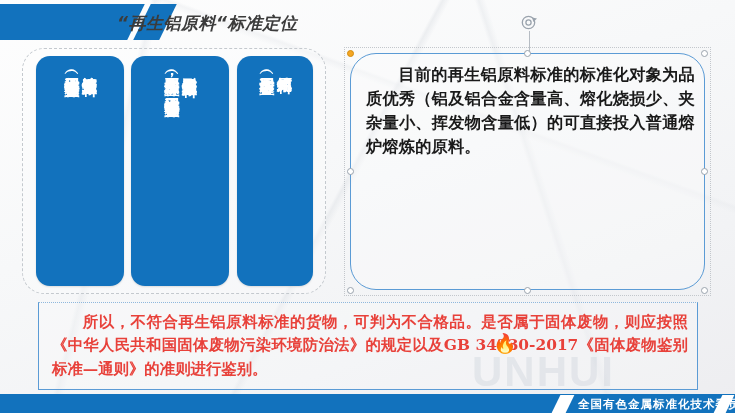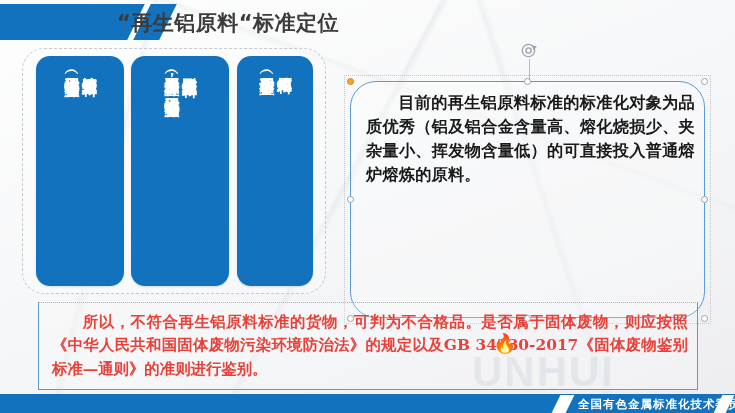--- a/index.html
+++ b/index.html
@@ -32,23 +32,24 @@
     position:absolute;left:-14px;top:4px;width:150px;height:36px;
     background:#1272bd;
     transform:skewX(-26deg);
   }
   .hdr-slash{
     position:absolute;left:142px;top:4px;width:26px;height:36px;
     background:#1272bd;transform:skewX(-26deg);
   }
   .hdr-title{
     position:absolute;left:117px;top:8px;height:30px;line-height:30px;
-    font-size:21px;font-weight:700;color:#3b3b3b;
+    font-size:17px;font-weight:700;color:#3b3b3b;
     letter-spacing:.5px;white-space:nowrap;
     font-family:"DejaVu Sans","Liberation Sans",sans-serif;
+    font-style:italic;
   }
 
   
   .dash-panel{
     position:absolute;left:22px;top:48px;width:302px;height:244px;
     border:1px dashed #c4c9ce;border-radius:22px;background:rgba(255,255,255,.25);
   }
 
   
   .vcard{
@@ -66,21 +67,21 @@
     white-space:pre-wrap;
   }
   #card1{left:36px;top:56px;width:88px;height:230px;padding:9px 4px;}
   #card2{left:131px;top:56px;width:98px;height:230px;padding:9px 4px;}
   #card3{left:237px;top:56px;width:76px;height:230px;padding:9px 4px;}
   #card1 .vtext{font-size:15px;}
   #card2 .vtext{font-size:15px;}
   #card3 .vtext{font-size:15px;}
 
   
-  .sel-wrap{position:absolute;left:350px;top:53px;width:355px;height:237px;margin-top:28px;}
+  .sel-wrap{position:absolute;left:350px;top:53px;width:355px;height:237px;}
   .sel-box{
     position:absolute;left:0;top:0;right:0;bottom:0;
     border:1.4px solid #5b9bd5;border-radius:26px;
     background:rgba(255,255,255,.25);
     box-sizing:border-box;
   }
   .sel-body{
     position:absolute;left:16px;top:10px;right:10px;bottom:6px;
     font-family:"DejaVu Serif","Liberation Serif",serif;
     font-weight:700;font-size:16.2px;line-height:1.48;color:#1a1a1a;

